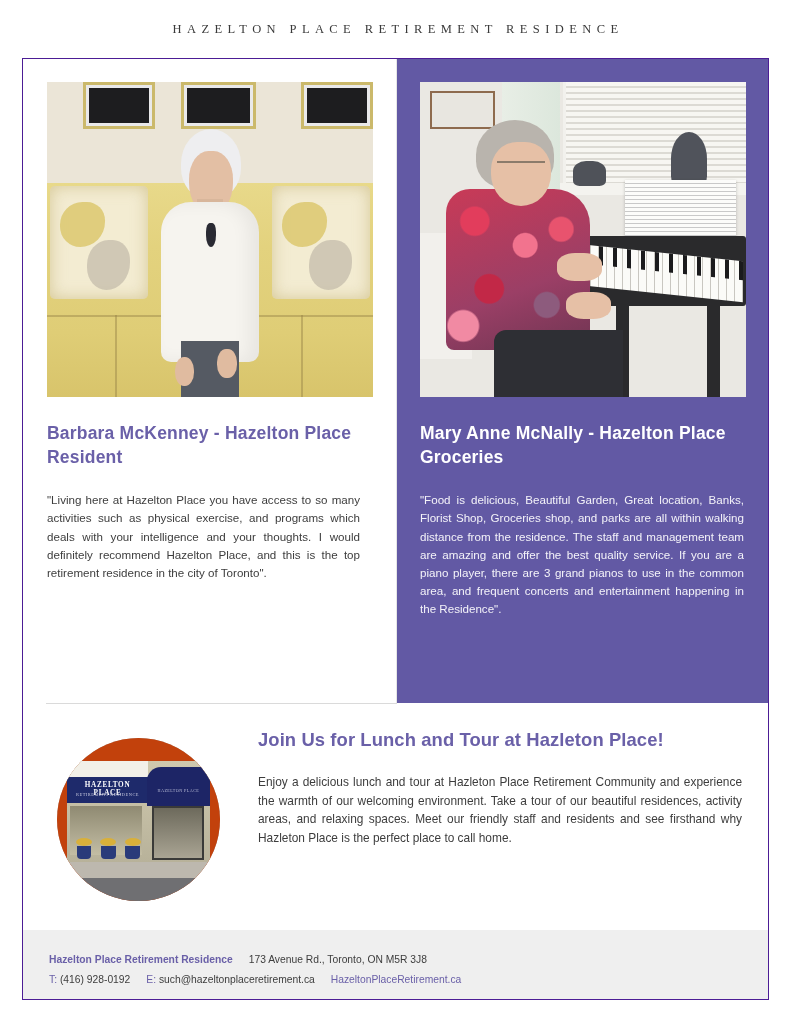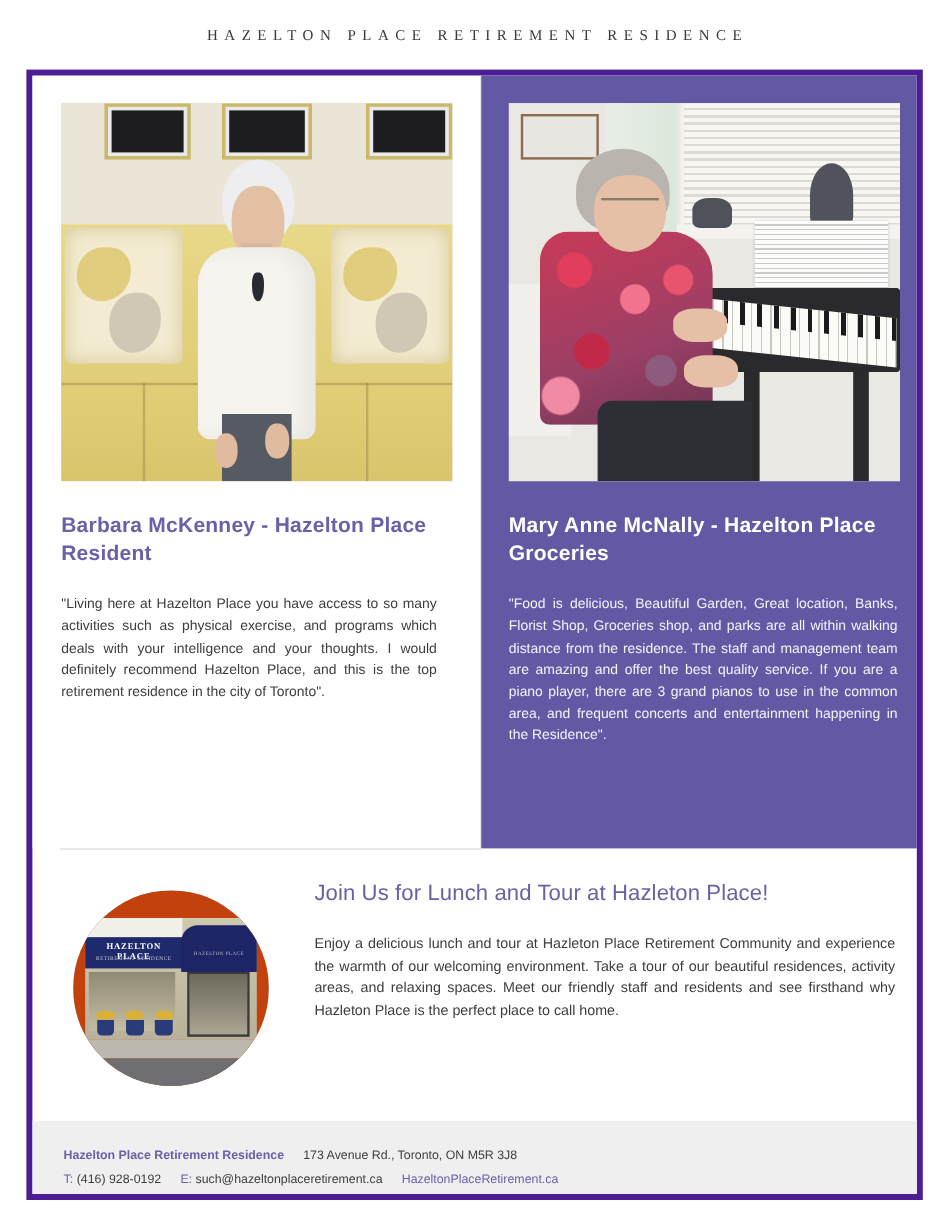--- a/index.html
+++ b/index.html
@@ -22,21 +22,21 @@
     color: #3a3a3a;
     white-space: nowrap;
     text-indent: 5px;
   }
 
   
   .card {
     position: absolute;
     left: 22px; top: 58px;
     width: 747px; height: 942px;
-    border: 5px solid #4c1d95;
+    border: 1px solid #4c1d95;
     background: #ffffff;
     overflow: hidden;
   }
 
   
   .testimonials { display: flex; align-items: stretch; height: 644px; }
 
   .col-left {
     width: 374px;
     padding: 23px 25px 0 24px;
@@ -103,21 +103,21 @@
     border-radius: 50%;
     background: #a6a6a6;
     overflow: hidden;
     position: relative;
     margin-left: 10px;
   }
   .cta-text { flex: 1; padding-right: 6px; }
   .cta-heading {
     color: #6a60a8;
     font-size: 18.4px;
-    font-weight: normal;
+    font-weight: bold;
     letter-spacing: .1px;
     white-space: nowrap;
   }
   .cta-body {
     margin-top: 22px;
     font-size: 11.9px;
     line-height: 1.56;
     color: #3d3d3d;
     text-align: justify;
     width: 484px;

